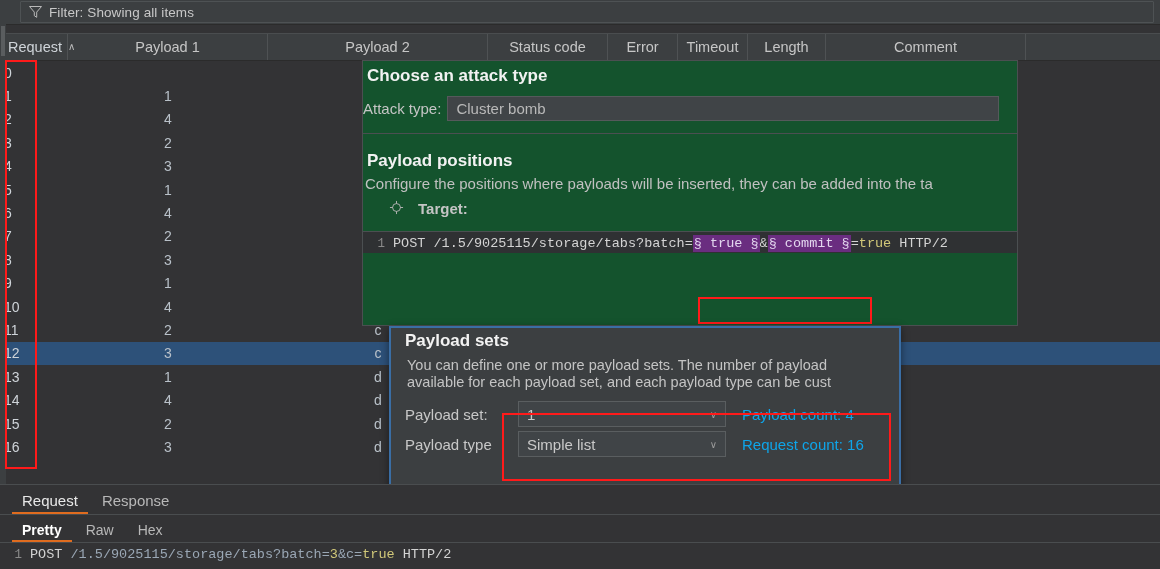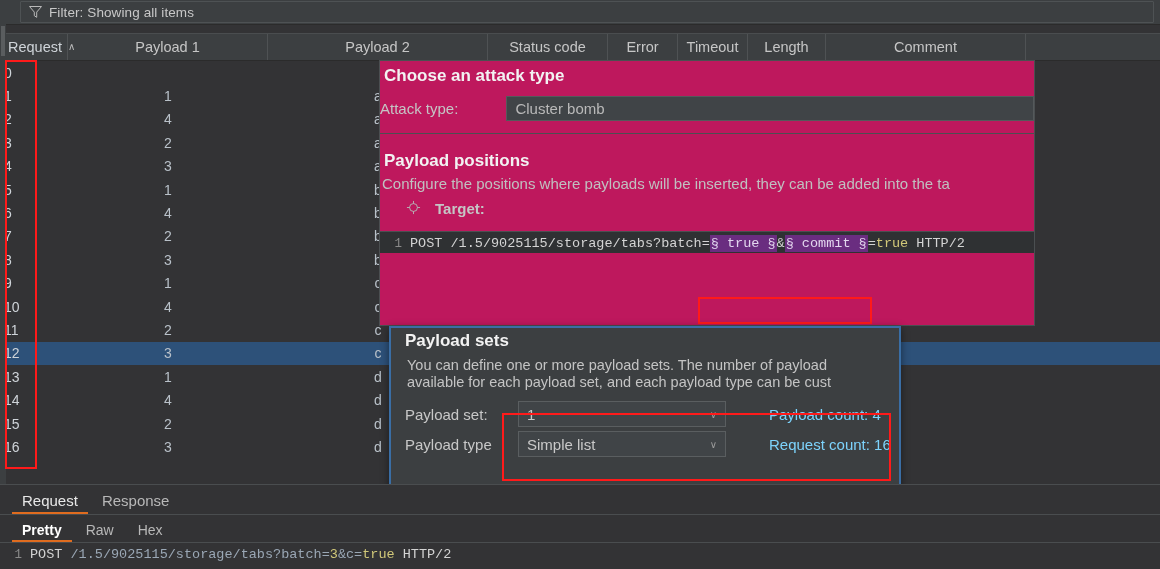--- a/index.html
+++ b/index.html
@@ -56,28 +56,28 @@
 
   
   .lscroll{position:absolute;left:0;top:24px;width:6px;height:460px;background:#3c3f41;}
   .lscroll i{position:absolute;left:1px;top:2px;width:4px;height:30px;background:#5a5d5f;display:block;}
 
   
   .redbox{position:absolute;border:2px solid #ff1a1a;box-sizing:border-box;pointer-events:none;}
 
   
   .overlay{
-    position:absolute;left:379px;top:60px;width:656px;height:266px;
-    background:#be185d;border:1px solid #4b4f51;box-sizing:border-box;
+    position:absolute;left:362px;top:60px;width:656px;height:266px;
+    background:#14532d;border:1px solid #4b4f51;box-sizing:border-box;
     overflow:hidden;
   }
   .ov-title{
     font-size:17px;font-weight:bold;color:#f2f2f2;padding:5px 0 0 2px;margin-left:2px;
   }
-  .ov-row{display:flex;align-items:center;margin-top:10px;gap:42px;}
+  .ov-row{display:flex;align-items:center;margin-top:10px;}
   .ov-label{font-size:15px;color:#c5c5c5;white-space:nowrap;}
   .ov-field{
     background:#404447;border:1px solid #55595b;box-sizing:border-box;
     height:25px;display:flex;align-items:center;padding-left:8px;
     font-size:15px;color:#b9b9b9;
   }
   .sep{height:1px;background:#4b4f51;margin-top:12px;}
   .ov-desc{font-size:15px;color:#c0c0c0;white-space:nowrap;margin-top:4px;margin-left:2px;}
 
   .target-row{display:flex;align-items:flex-start;margin-top:8px;margin-left:26px;font-weight:bold;}
@@ -109,21 +109,21 @@
   .dlg-desc{font-size:14.5px;color:#c4c4c4;padding:6px 0 0 16px;line-height:17px;white-space:nowrap;}
   .dlg-grid{margin-top:8px;padding-left:14px;}
   .dlg-line{display:flex;align-items:center;height:30px;}
   .dlg-lab{font-size:15px;color:#c8c8c8;width:113px;white-space:nowrap;}
   .combo{
     width:208px;height:26px;background:#404447;border:1px solid #5a5e60;box-sizing:border-box;
     display:flex;align-items:center;justify-content:space-between;padding:0 8px 0 8px;
     font-size:15px;color:#c9c9c9;
   }
   .chev{font-size:10px;color:#9a9a9a;}
-  .dlg-count{font-size:15px;color:#7dd3fc;margin-left:43px;white-space:nowrap;}
+  .dlg-count{font-size:15px;color:#0ea5e9;margin-left:16px;white-space:nowrap;}
 
   
   .bottom{position:absolute;left:0;top:484px;width:1160px;height:85px;background:#333335;border-top:1px solid #4a4d4f;}
   .tabrow{display:flex;align-items:flex-end;height:29px;padding-left:10px;border-bottom:1px solid #4a4d4f;}
   .tab{
     font-size:15px;color:#b8b8b8;padding:0 12px 5px 12px;position:relative;
   }
   .tab.active{color:#e8e8e8;}
   .tab.active::after{
     content:"";position:absolute;left:2px;right:2px;bottom:0;height:2px;background:#e06c1f;

